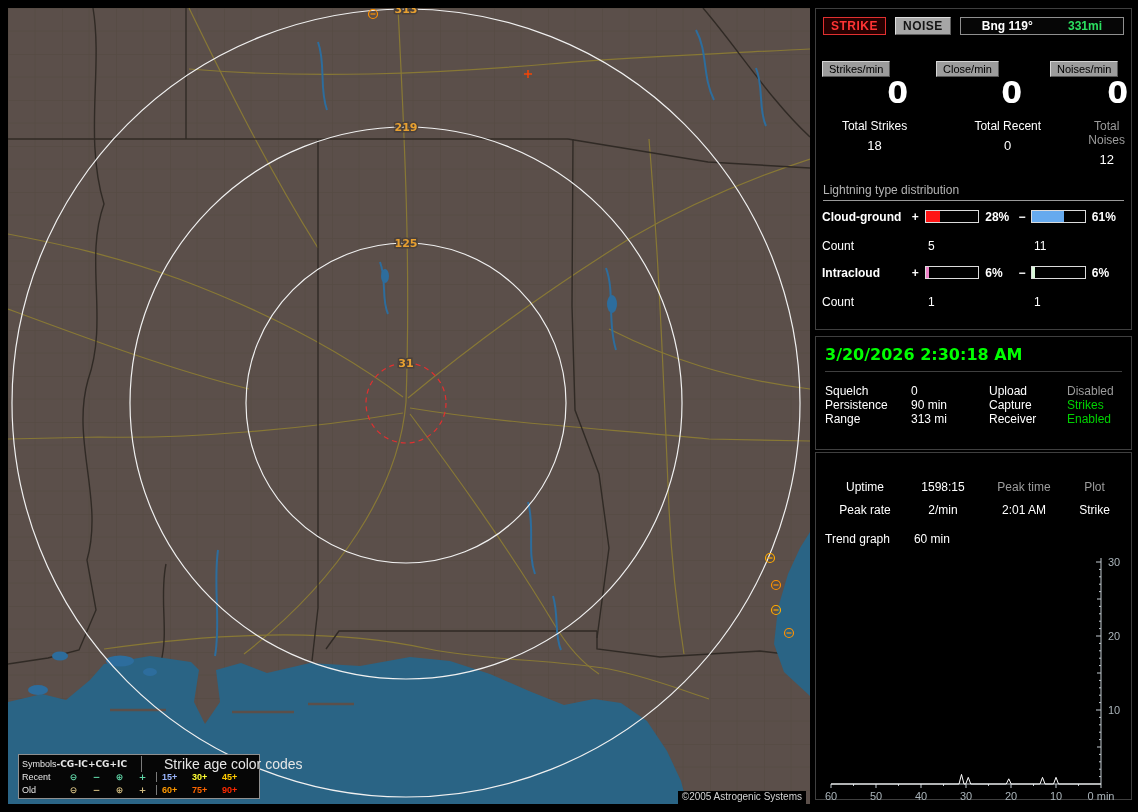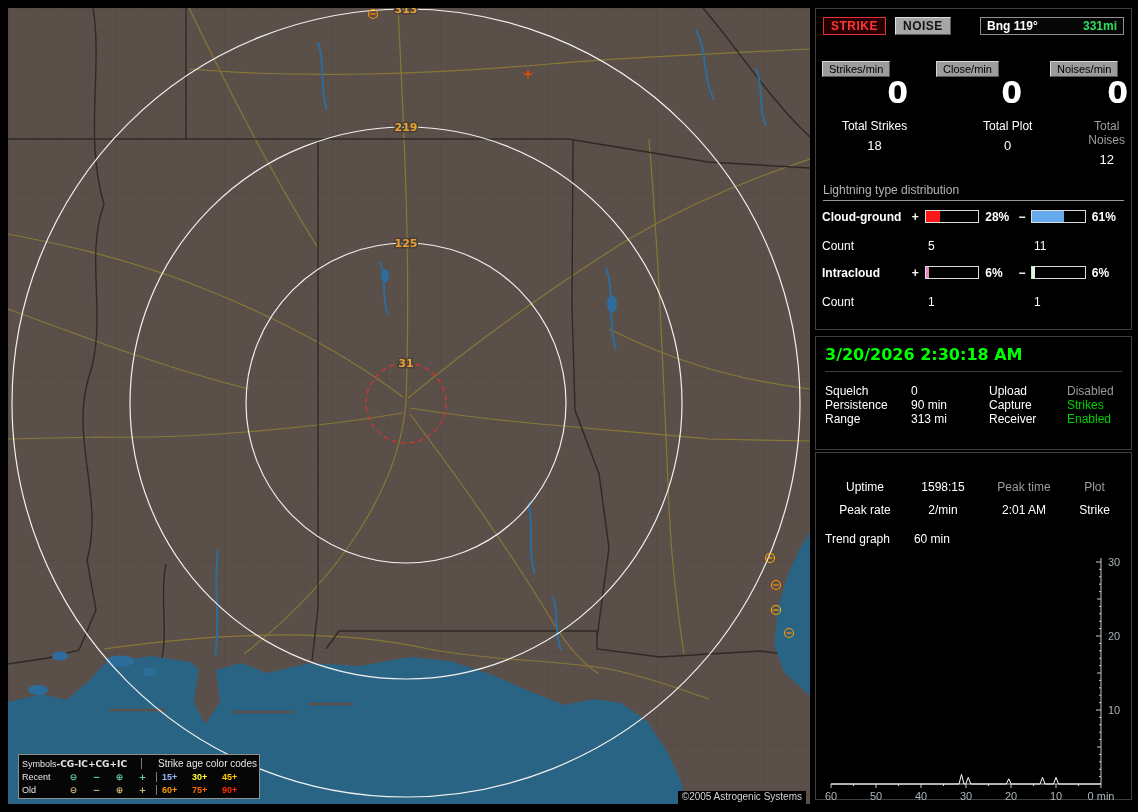--- a/index.html
+++ b/index.html
@@ -16,37 +16,37 @@
 
   
   .legend { position:absolute; left:10px; top:746px; width:242px; box-sizing:border-box;
             background:#060606; border:1px solid #8f8f8f; color:#e6e6e6;
             font-size:9px; padding:2px 3px; }
   .lg-row { display:flex; align-items:center; height:13px; white-space:nowrap; }
   .lg-c0 { width:40px; }
   .lg-sym { width:23px; text-align:center; font-family:"DejaVu Sans",sans-serif; font-weight:bold; }
   .lg-ages { border-left:1px solid #7a7a7a; margin-left:2px; padding-left:5px; display:flex; flex:1; }
   .lg-age { width:30px; font-weight:bold; }
-  .lg-age-title { border-left:1px solid #7a7a7a; margin-left:14px; padding-left:16px; flex:1; font-size:10px; }
+  .lg-age-title { border-left:1px solid #7a7a7a; margin-left:14px; padding-left:22px; flex:1; font-size:14px; }
 
   
   .sidebar { position:absolute; left:815px; top:0; width:317px; height:812px; }
   .panel { position:absolute; left:0; width:317px; box-sizing:border-box; background:#000;
            border:1px solid #3f3f3f; color:#fff; }
   .p1 { top:8px;  height:322px; padding:6px; }
   .p2 { top:336px; height:114px; padding:7px 9px; }
   .p3 { top:452px; height:348px; padding:22px 9px;text-align:center; }
 
   .btn-row { display:flex; align-items:center; gap:9px; margin:2px 1px 0; }
   .strike-btn { background:#260000; border:1px solid #e03030; color:#ff3434; font-weight:bold;
                 font-size:12px; padding:1px 7px; letter-spacing:.5px; cursor:pointer; }
   .noise-btn  { background:#a6a6a6; border:1px solid; border-color:#dedede #5c5c5c #5c5c5c #dedede;
                 color:#141414; font-weight:bold; font-size:12px; padding:1px 7px; letter-spacing:.5px; cursor:pointer; }
   .bng-box { margin-left:auto; width:130px; display:flex; justify-content:space-between; align-items:center;
-             border:1px solid #8f8f8f; background:#060606; padding:1px 6px; font-size:12px; font-weight:bold; }
+             border:1px solid #8f8f8f; background:#060606; padding:1px 21px; font-size:12px; font-weight:bold; }
   .bng-label { color:#fff; } .bng-range { color:#2ce060; }
 
   .rates-row, .totals-row { display:flex;gap:28px; }
   .rates-row { margin-top:24px; }
   .rate-col { width:112px; } .rate-col:last-child { width:auto; flex:1; }
   .rate-box { display:inline-block; background:#9c9c9c; color:#000; font-size:11px; padding:1px 6px;
               border:1px solid; border-color:#d6d6d6 #565656 #565656 #d6d6d6; cursor:pointer; }
   .rate-val { width:86px; text-align:right; font:bold 30px "DejaVu Sans",sans-serif; line-height:1.05; }
   .rate-col:last-child .rate-val { width:78px; }
   .totals-row { margin-top:10px; font-size:12px; }
@@ -251,21 +251,21 @@
           <div class="rate-val">0</div>
         </div>
       </div>
 
       <div class="totals-row">
         <div class="tot-col">
           <div>Total Strikes</div>
           <div class="tot-val">18</div>
         </div>
         <div class="tot-col">
-          <div>Total Plot</div>
+          <div>Total Recent</div>
           <div class="tot-val">0</div>
         </div>
         <div class="tot-col">
           <div class="dim">Total Noises</div>
           <div class="tot-val">12</div>
         </div>
       </div>
 
       <div class="dist-title">Lightning type distribution</div>
 

